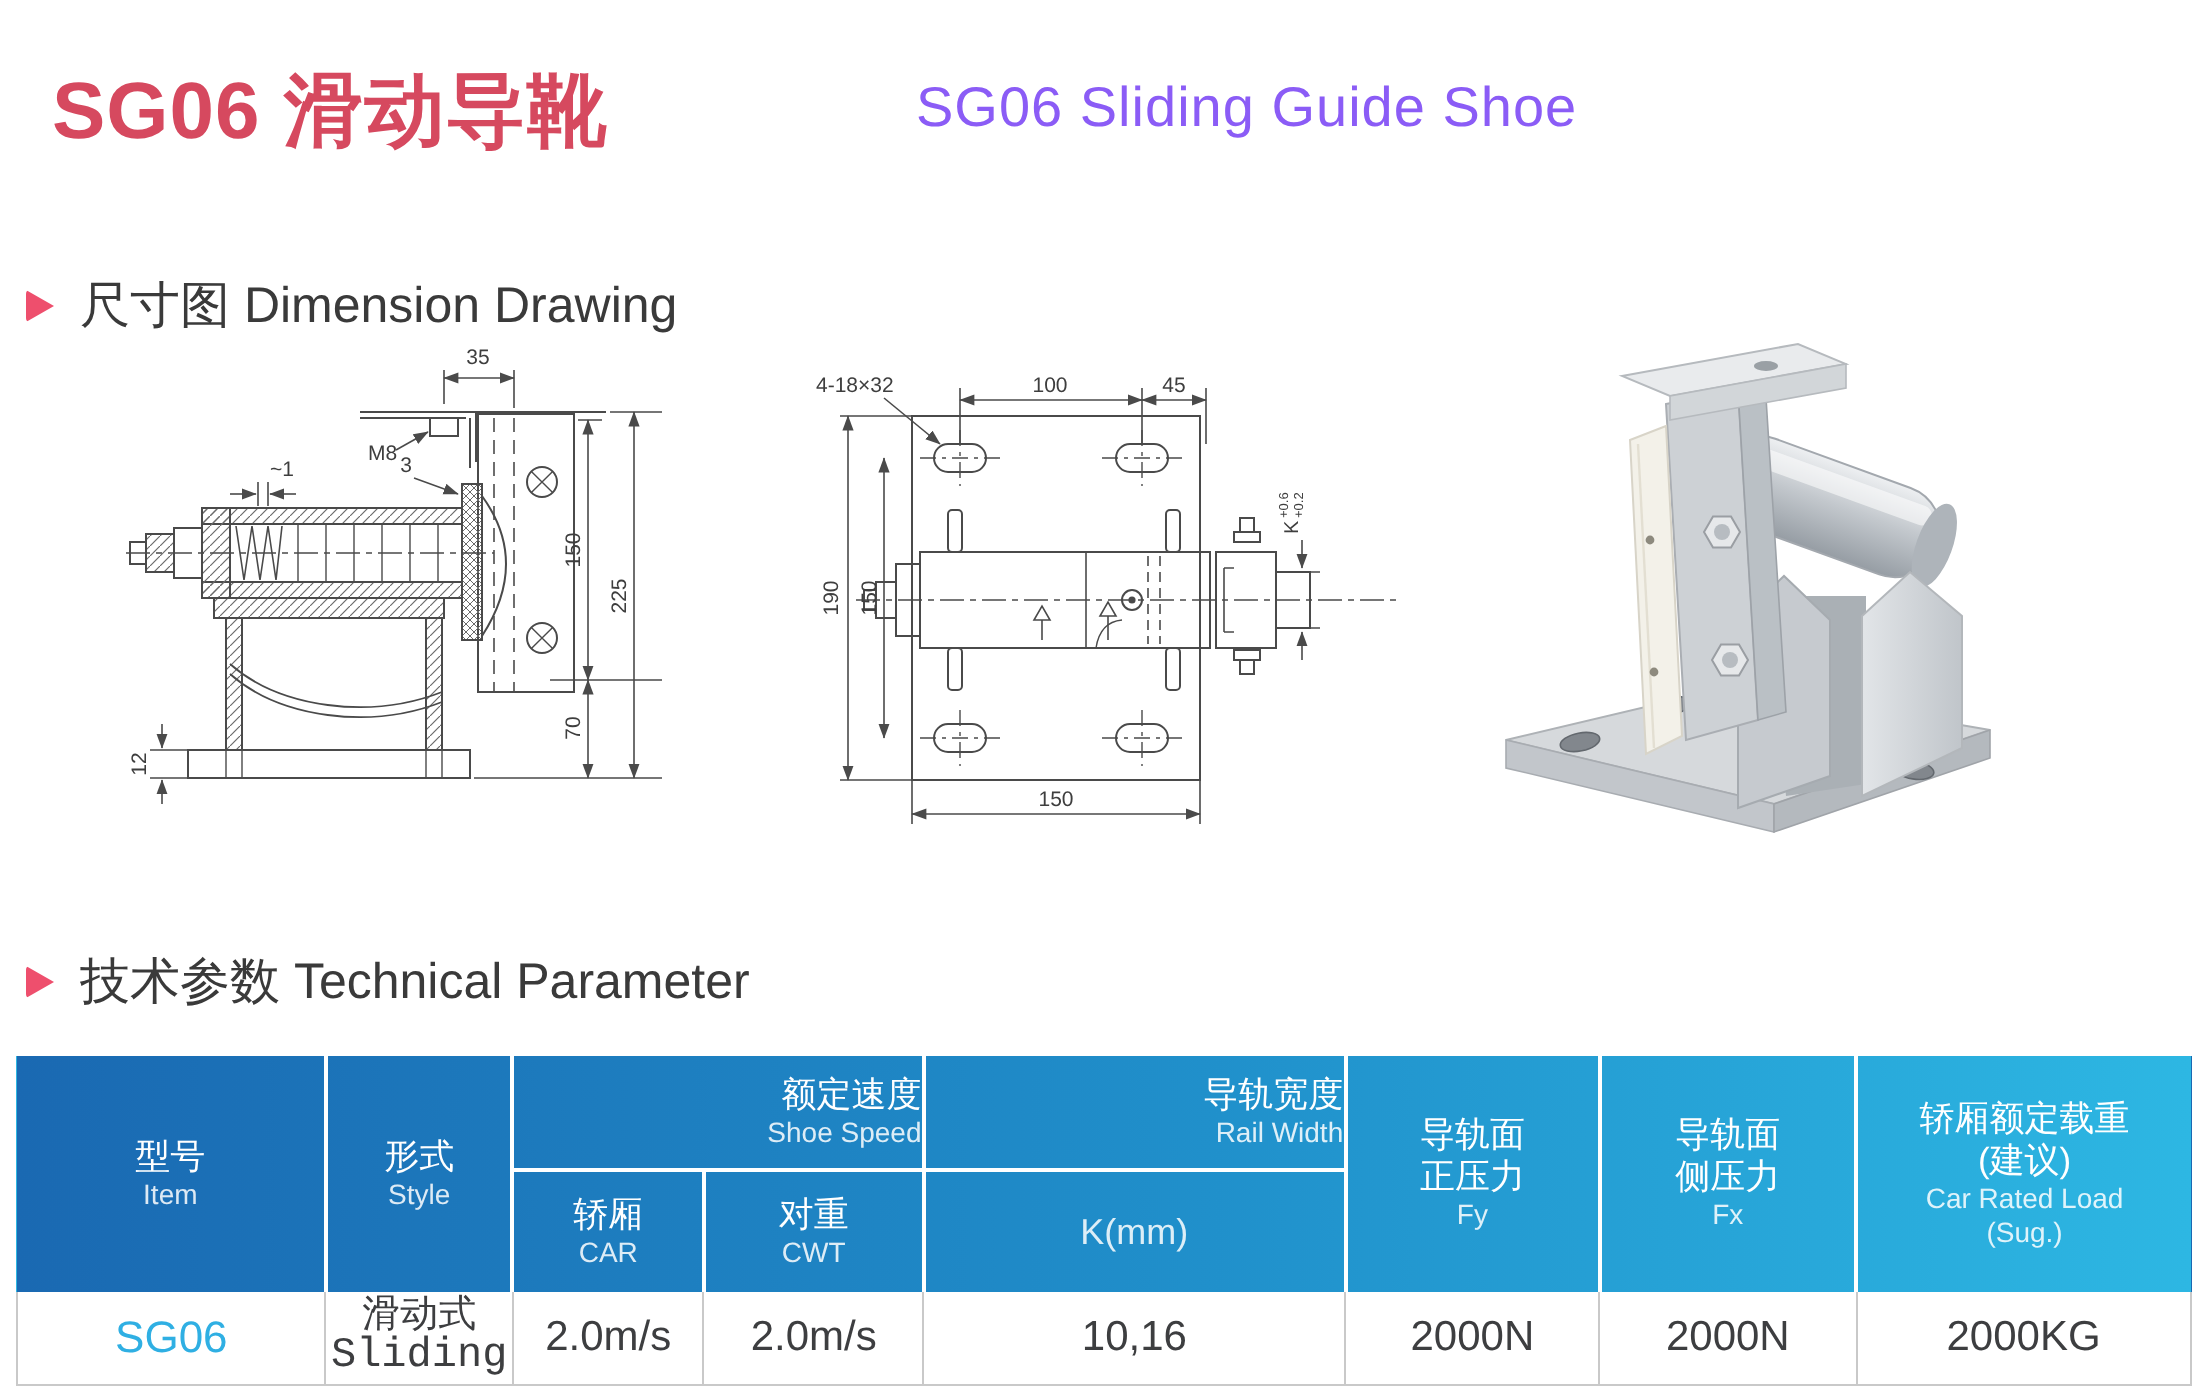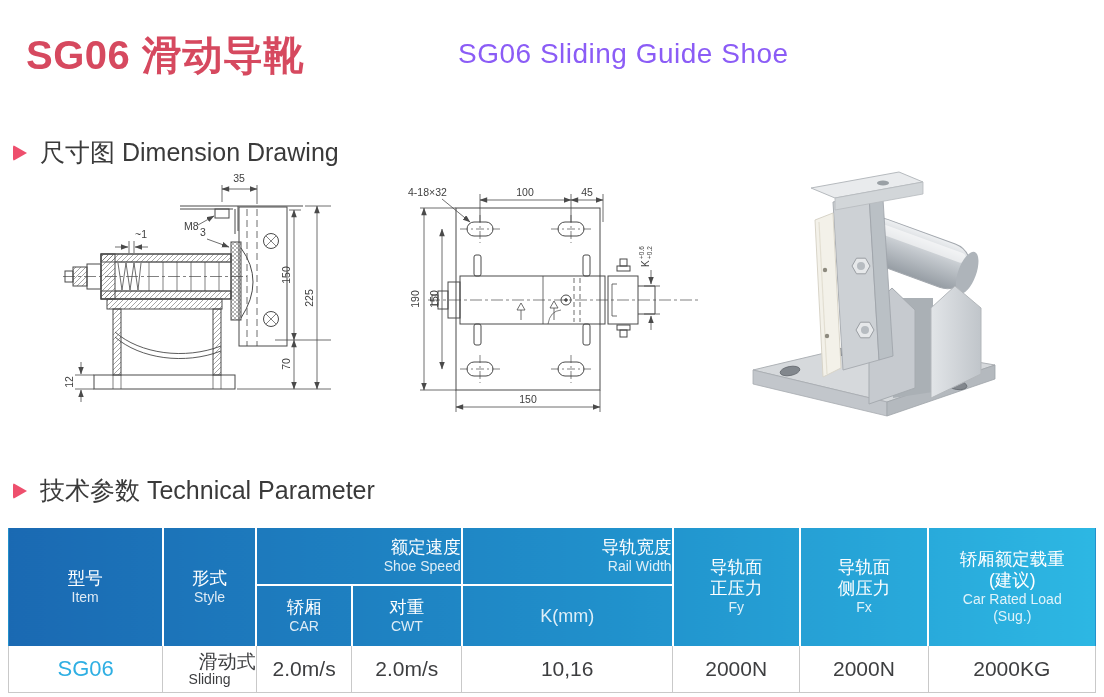--- a/index.html
+++ b/index.html
@@ -43,22 +43,22 @@
   table.params thead tr.sub th{height:60px;text-align:center;}
   table.params thead th.split{border-bottom:2px solid #ffffff;text-align:right;}
   .hzh{font-size:17.5px;line-height:1.2;}
   .hen{font-size:14px;line-height:1.25;color:rgba(255,255,255,0.85);}
   table.params tbody td{
     background:#ffffff;text-align:center;vertical-align:middle;height:46px;
     border:1px solid #c9c9c9;border-top:none;
     font-size:21px;color:#3d3e40;padding:0;
   }
   table.params tbody td.item-cell{color:#2fafe3;font-size:22px;margin-left:16px;}
-  .rzh{font-size:19px;line-height:1.05;color:#3d3e40;text-align:right;}
-  .ren{font-size:14px;line-height:1.05;color:#3d3e40;}
+  .rzh{font-size:19px;line-height:1.05;color:#3d3e40;}
+  .ren{font-size:21px;line-height:1.05;color:#3d3e40;font-family:Liberation Mono, monospace;}
 </style>
 </head>
 <body>
 
 <h1 class="page-title">SG06 滑动导靴</h1>
 <div class="page-subtitle">SG06 Sliding Guide Shoe</div>
 
 <div class="section" id="sec-dim">
   <span class="tri"></span>
   <span class="label">尺寸图 Dimension Drawing</span>

